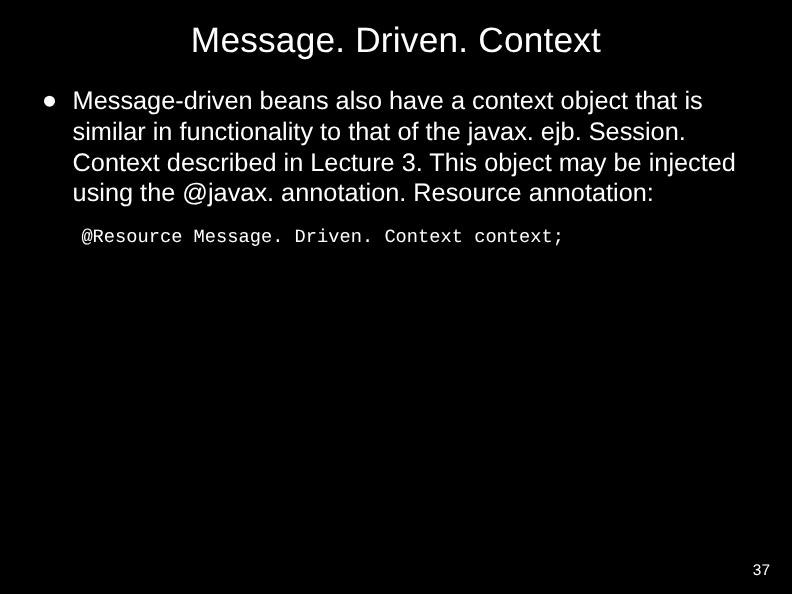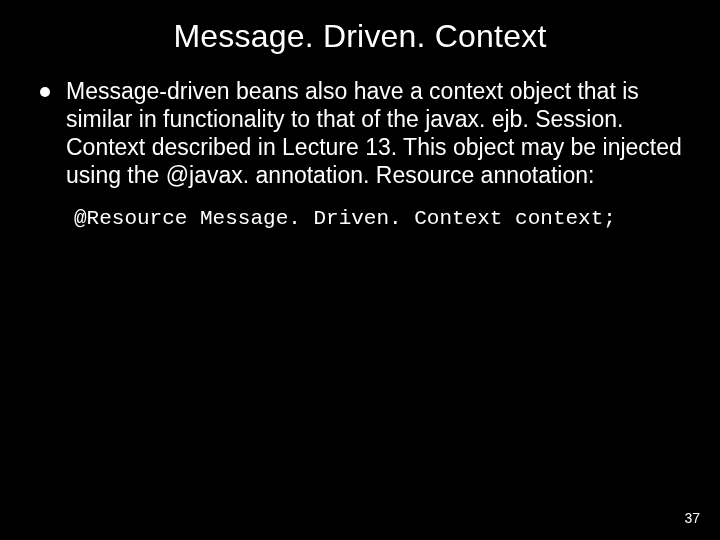--- a/index.html
+++ b/index.html
@@ -44,41 +44,41 @@
     position: absolute;
     left: 4px;
     top: 10px;
     width: 10px;
     height: 10px;
     background: #fff;
     border-radius: 50%;
   }
   .code-line {
     font-family: "Courier New", Courier, monospace;
-    font-size: 21px;
+    font-size: 17px;
     margin: 18px 0 18px 44px;
     white-space: pre;
   }
   .page-num {
     position: absolute;
     right: 20px;
     bottom: 14px;
     font-size: 14px;
     color: #fff;
   }
 </style>
 </head>
 <body>
 
 <div class="slide">
 
   <h1 class="title">Message. Driven. Context</h1>
 
   <ul class="bullets">
-    <li>Message-driven beans also have a context object that is similar in functionality to that of the javax. ejb. Session. Context described in Lecture 13. This object may be injected using the @javax. annotation. Resource annotation:</li>
+    <li>Message-driven beans also have a context object that is similar in functionality to that of the javax. ejb. Session. Context described in Lecture 3. This object may be injected using the @javax. annotation. Resource annotation:</li>
   </ul>
 
   <div class="code-line">@Resource Message. Driven. Context context;</div>
 
 
   <div class="page-num">37</div>
 
 </div>
 
 </body></html>

